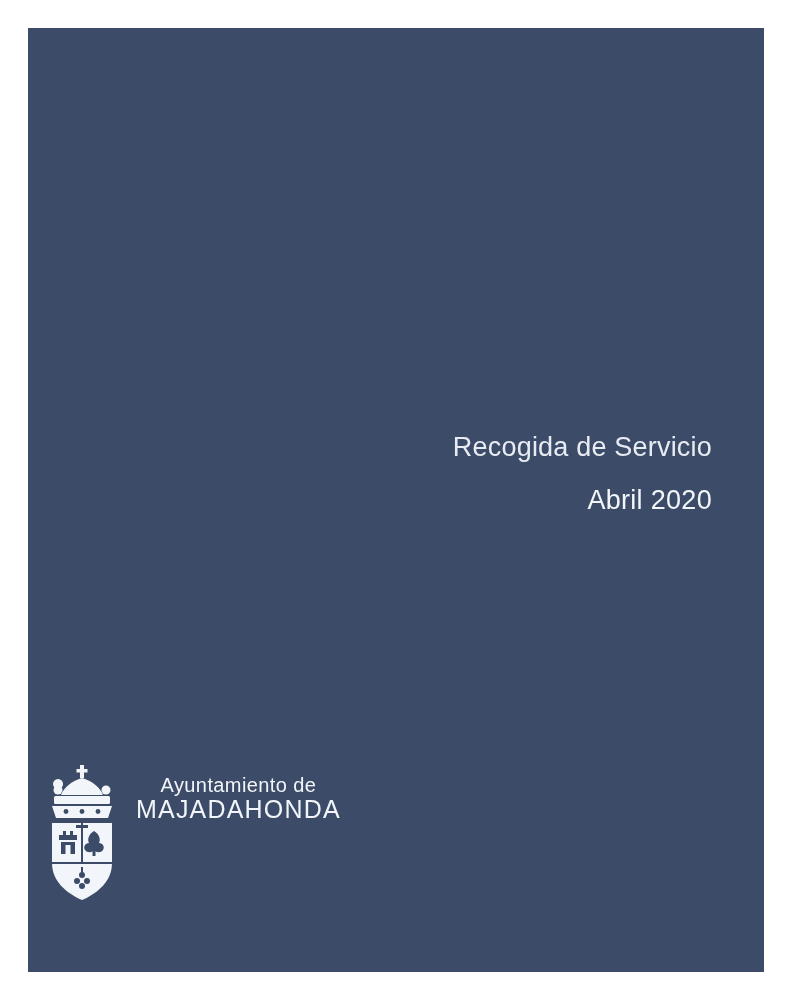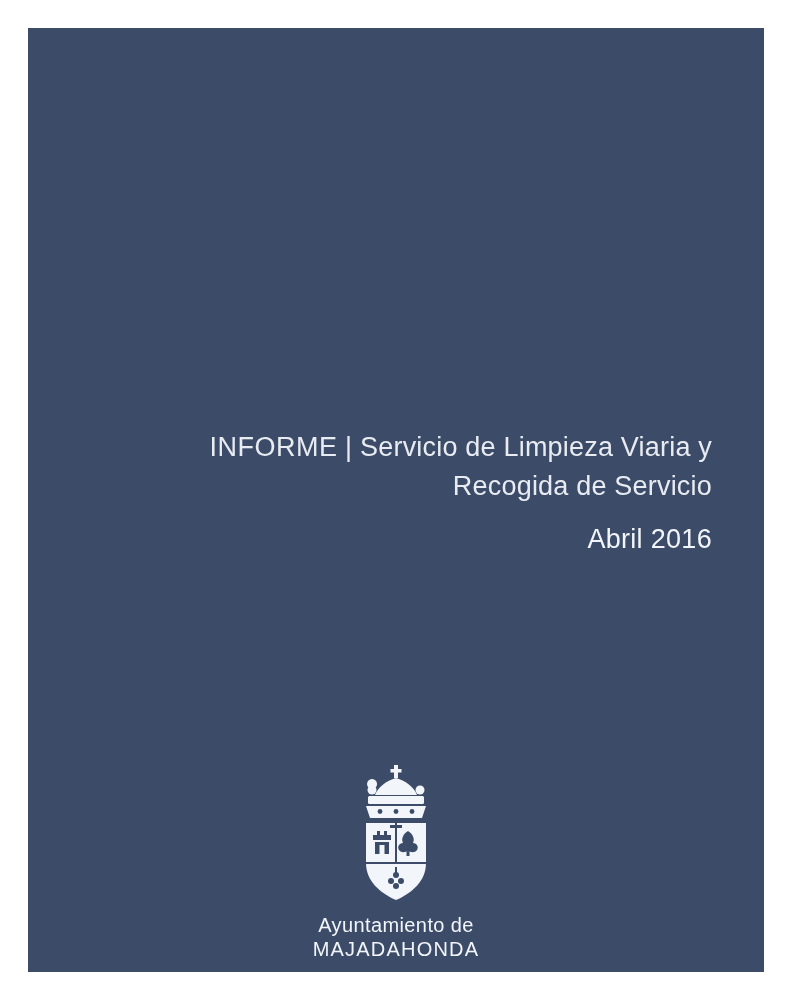--- a/index.html
+++ b/index.html
@@ -50,56 +50,55 @@
     line-height: 39px;
     margin-top: 14px;
     letter-spacing: 0.3px;
   }
   .logo-area {
     position: absolute;
     left: 0;
     right: 0;
     top: 735px;
     display: flex;
-    flex-direction: column;
-    align-items: center;
+    flex-direction: row;
+    align-items: flex-start;
   }
   .crest {
     width: 108px;
     height: 140px;
     display: block;
   }
   .logo-text {
     margin-top: 10px;
     text-align: center;
     color: #f2f5f9;
   }
   .logo-text .l1 {
     font-size: 20px;
     line-height: 24px;
     letter-spacing: 0.4px;
     display: block;
   }
   .logo-text .l2 {
-    font-size: 20px;
+    font-size: 25px;
     line-height: 25px;
     letter-spacing: 1.2px;
     display: block;
   }
 </style>
 </head>
 <body>
 
 <div class="page">
   <div class="cover">
 
     <div class="title-block">
-      <div class="title-line"><span class="informe">INFORME</span> <span>|</span> <span>Servicio de Limpieza Viaria y</span></div>
       <div class="title-line">Recogida de Servicio</div>
-      <div class="subtitle-line">Abril 2016</div>
+      <div class="subtitle-line">Abril 2020</div>
     </div>
 
     <div class="logo-area">
       <svg class="crest" viewBox="0 0 108 140">
         <g fill="#f2f5f9">
 
           <rect x="52" y="2" width="4" height="13"></rect>
           <rect x="48.5" y="6" width="11" height="3.5"></rect>
 
           <path d="M54 15 C44 18 36 24 33 32 L75 32 C72 24 64 18 54 15 Z"></path>

